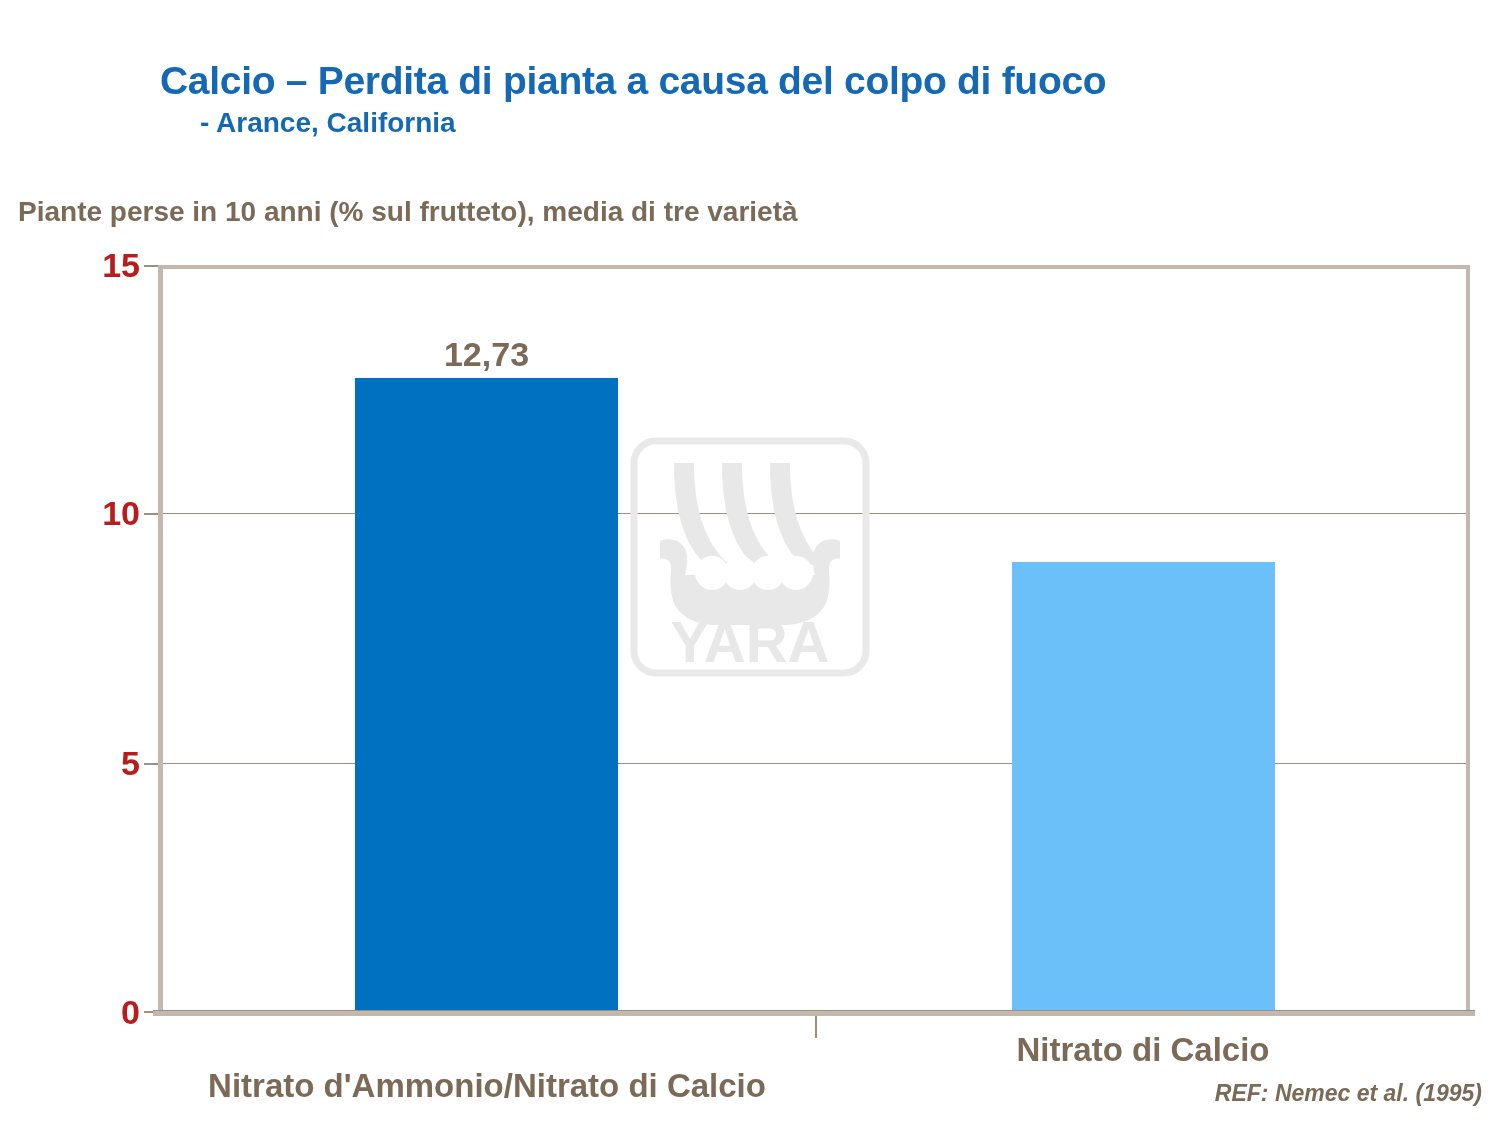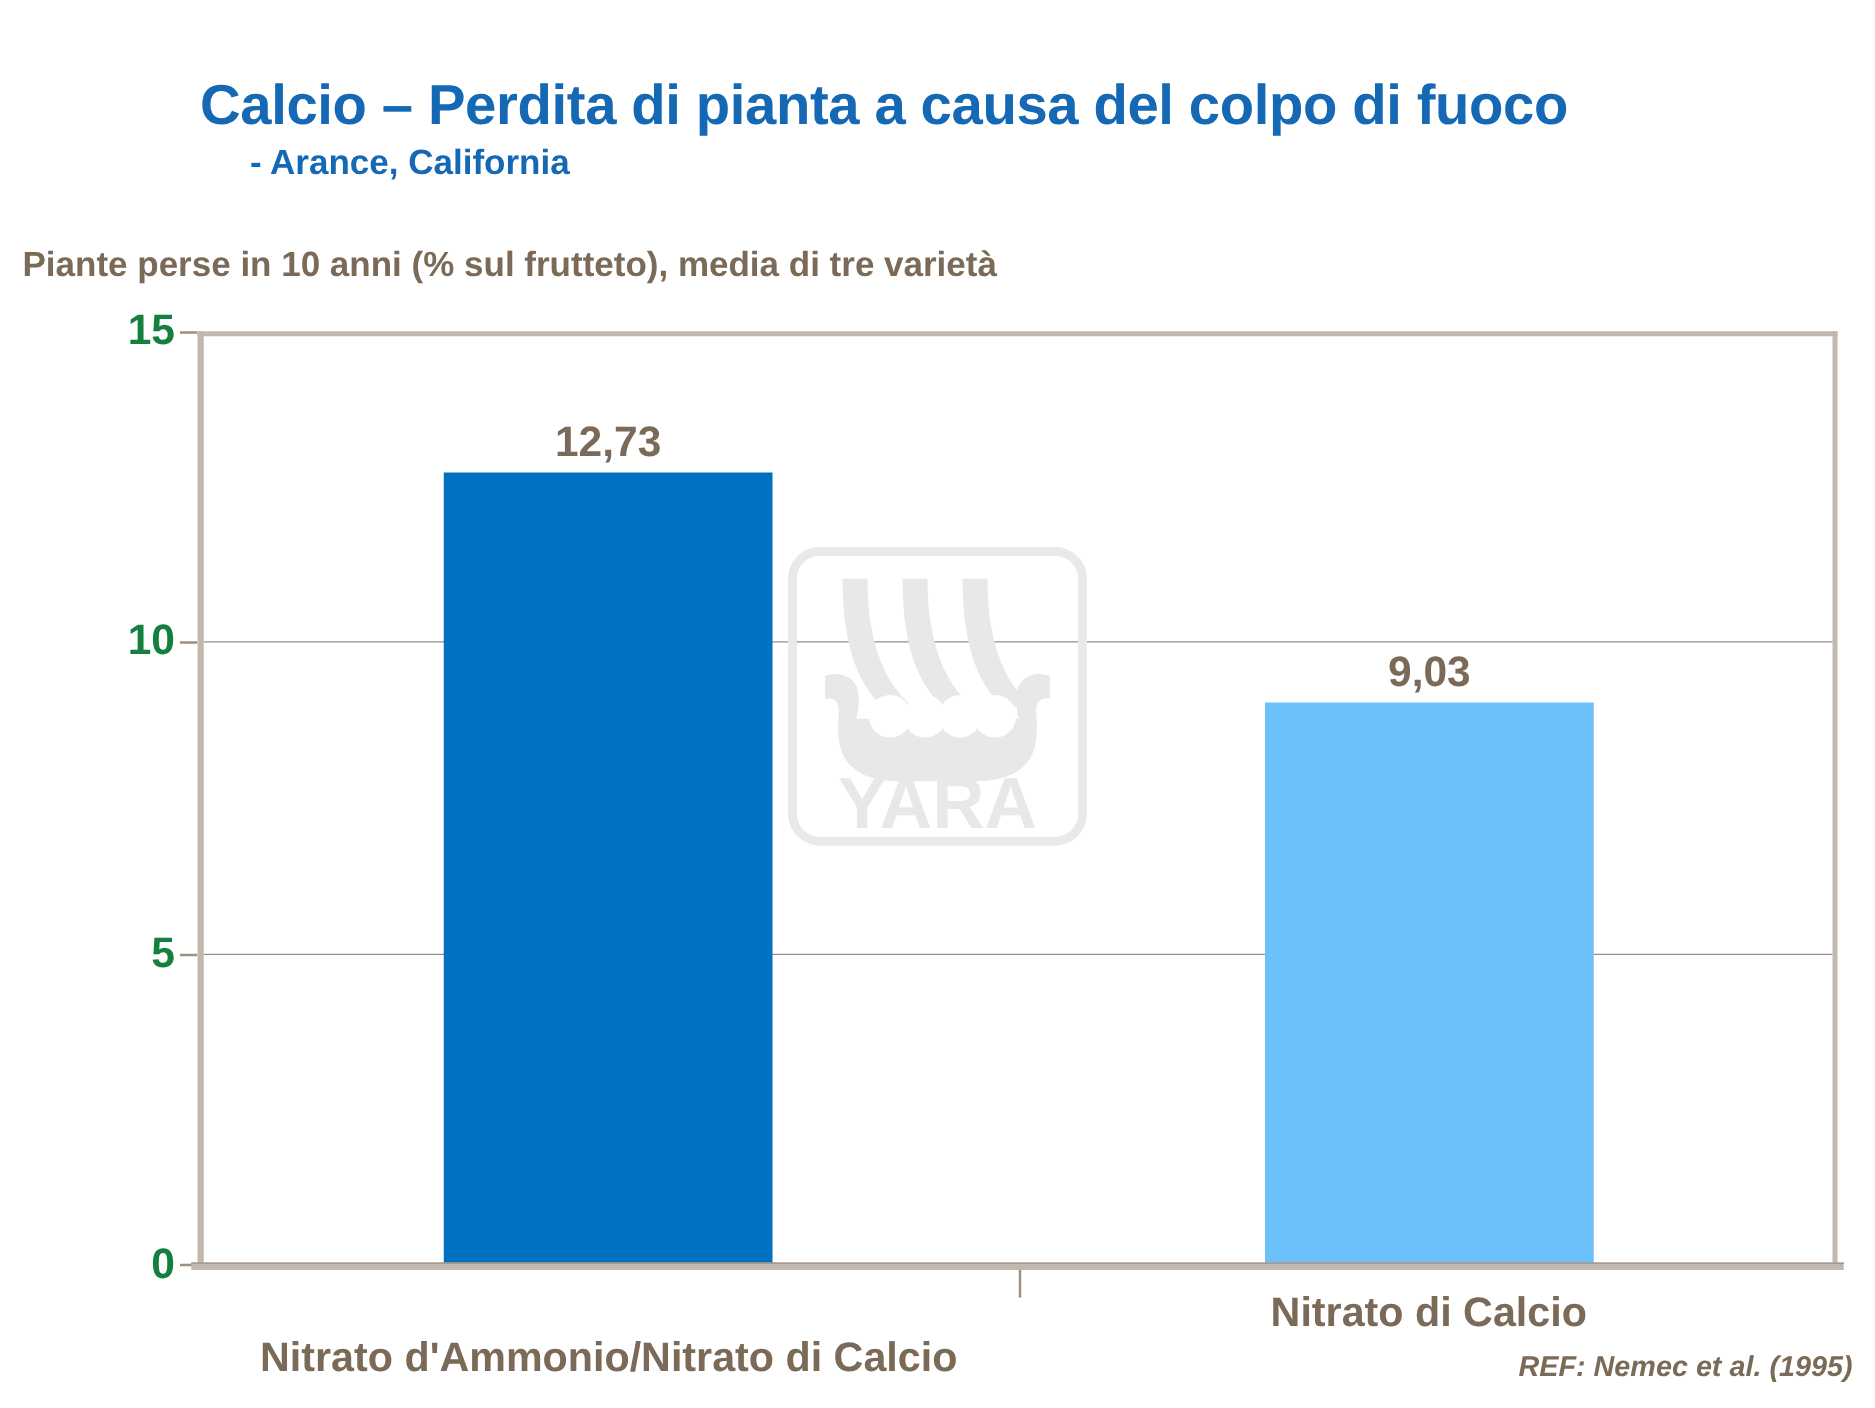--- a/index.html
+++ b/index.html
@@ -19,21 +19,21 @@
   }
 
   
   #title-block {
     position: absolute;
     left: 160px;
     top: 60px;
     width: 1300px;
   }
   #chart-title {
-    font-size: 45px;
+    font-size: 39px;
     font-weight: bold;
     color: #1569B4;
     line-height: 1.08;
     letter-spacing: -0.3px;
     white-space: nowrap;
   }
   #chart-subtitle {
     font-size: 28px;
     font-weight: bold;
     color: #1569B4;
@@ -107,21 +107,21 @@
   }
 
   
   .y-label {
     position: absolute;
     right: 0;
     width: 110px;
     text-align: right;
     font-size: 34px;
     font-weight: bold;
-    color: #15803d;
+    color: #b91c1c;
     transform: translateY(-50%);
   }
   #y-axis-labels {
     position: absolute;
     left: 20px;
     top: 0;
     width: 120px;
     height: 1126px;
   }
 
@@ -229,21 +229,20 @@
         <circle cx="166" cy="136" r="17"></circle>
       </g>
       <text x="120" y="225" text-anchor="middle" font-family="Liberation Sans, sans-serif" font-size="58" font-weight="bold" fill="#E8E8E8">YARA</text>
     </svg>
   </div>
 
   <div class="bar" style="left:355px; top:378px; width:263px; height:634px; background:#0071C1;"></div>
   <div class="bar-value" style="left:355px; top:335px; width:263px;">12,73</div>
 
   <div class="bar" style="left:1012px; top:562px; width:263px; height:450px; background:#6CC0F9;"></div>
-  <div class="bar-value" style="left:1012px; top:519px; width:263px;">9,03</div>
 
   <div id="x-axis-line"></div>
   <div id="x-axis-tick"></div>
 
   <div class="cat-label" style="left:158px; top:1035px; width:658px;">Nitrato d'Ammonio/Nitrato di Calcio</div>
   <div class="cat-label" style="left:816px; top:999px; width:654px;">Nitrato di Calcio</div>
 
   <div id="reference">REF: Nemec et al. (1995)</div>
 
 </div>

